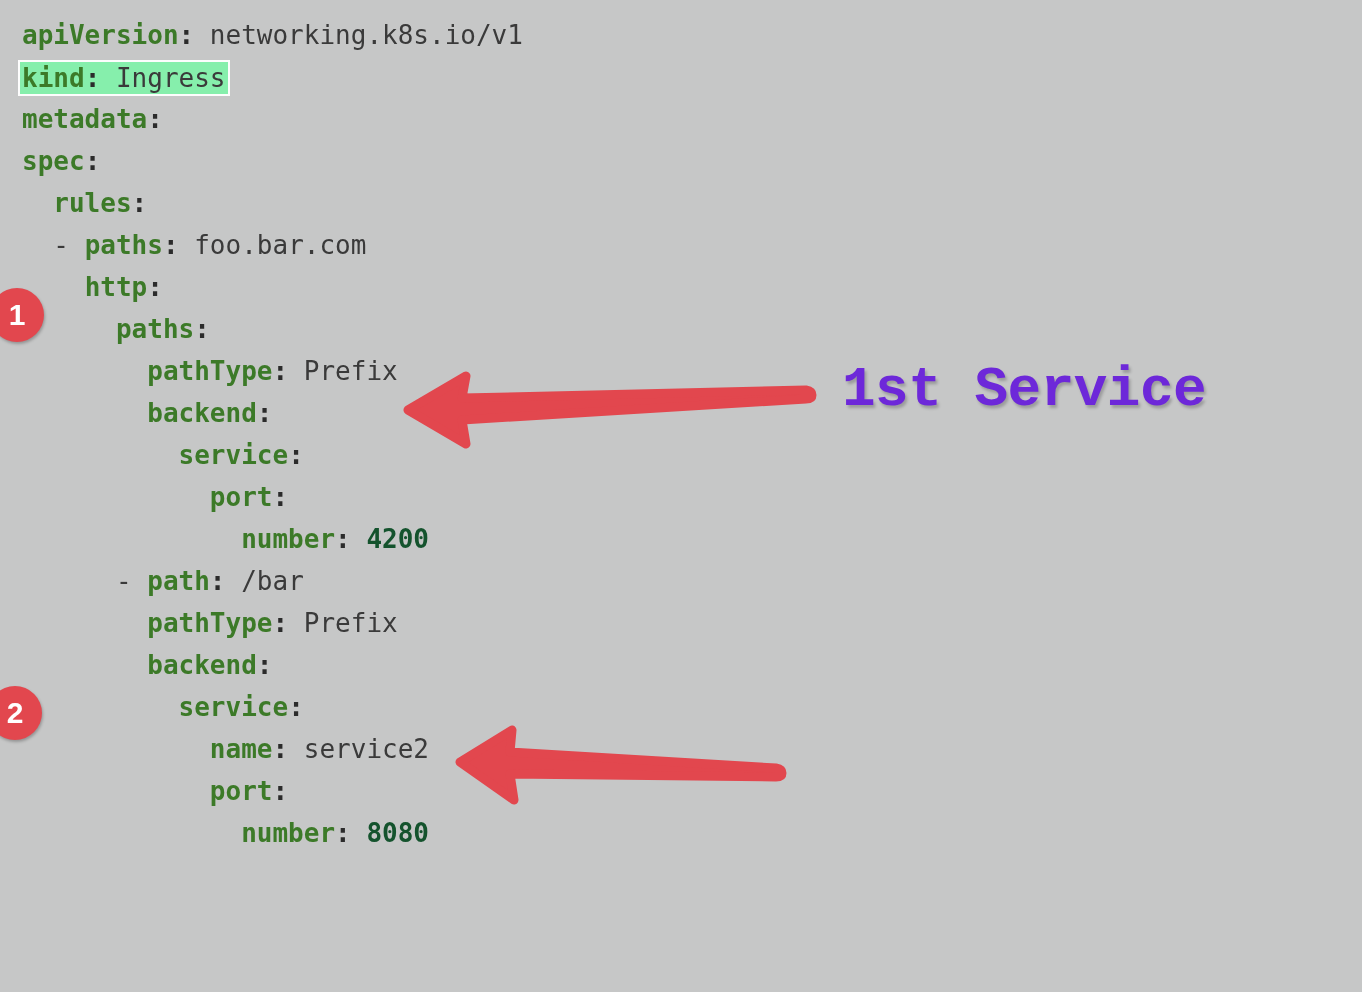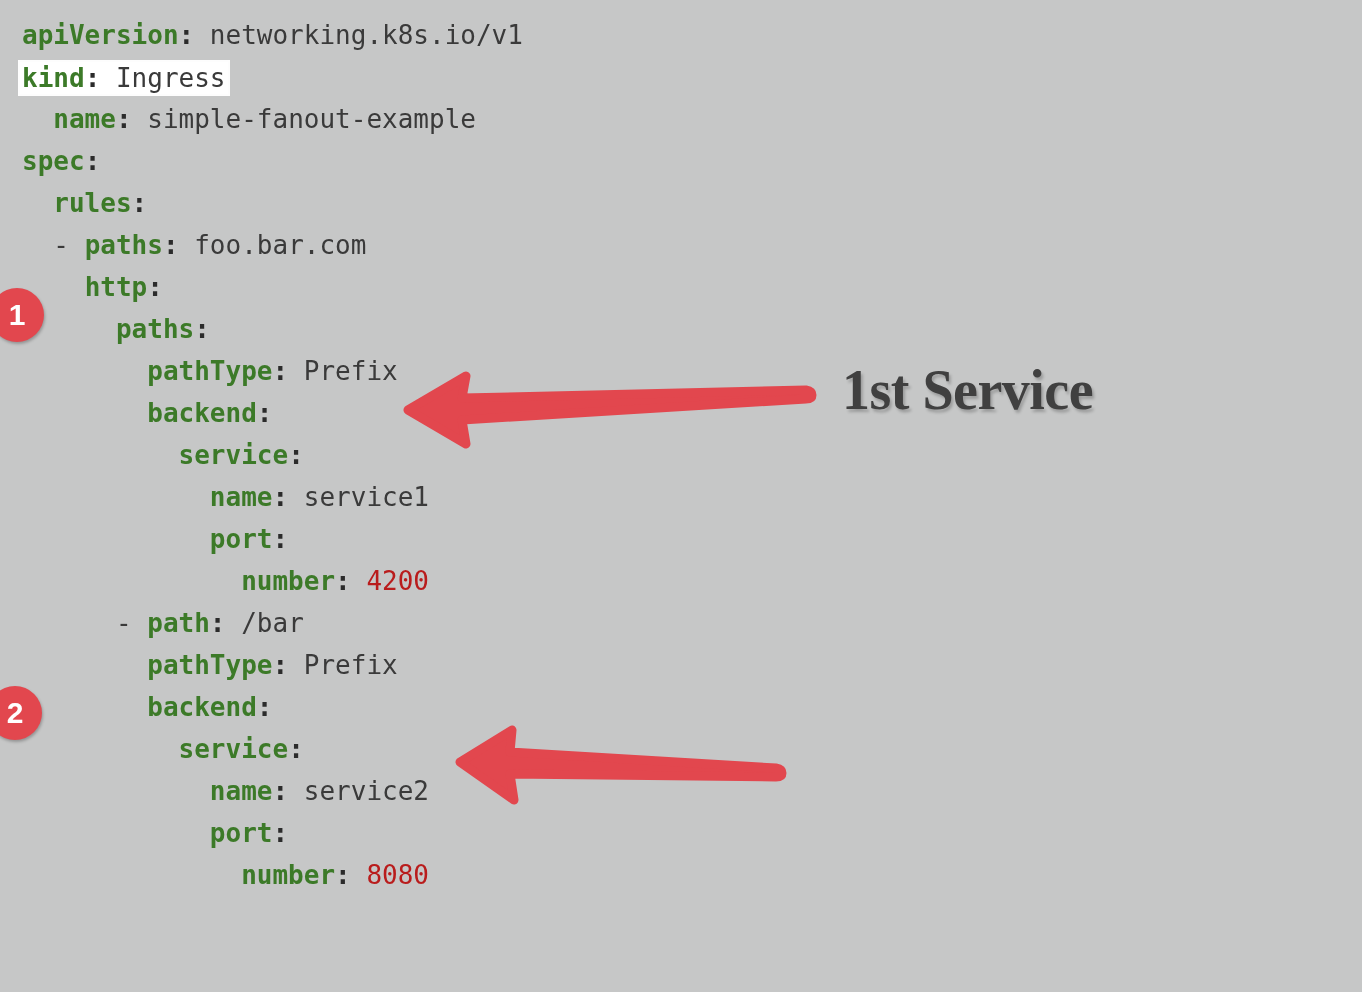--- a/index.html
+++ b/index.html
@@ -39,33 +39,34 @@
     font-weight: bold;
   }
   .tok-punc {
     color: #2b2b2b;
     font-weight: bold;
   }
   .tok-val {
     color: #3a3a3a;
   }
   .tok-num {
-    color: #b91c1c;
+    color: #14532d;
+    font-weight: bold;
   }
   .tok-dash {
     color: #3a3a3a;
   }
   .tok-indent {
     color: transparent;
   }
 
   
   .sel-wrap {
     display: inline-block;
-    background: #ffffff;
+    background: #86efac;
     border: 2px solid #fdfdfd;
     line-height: 32px;
     padding: 0 2px;
     margin-left: -4px;
     position: relative;
     top: 1px;
   }
 
   
   .badge {
@@ -81,24 +82,24 @@
     line-height: 54px;
     text-align: center;
     box-shadow: 1px 2px 3px rgba(0,0,0,0.25);
   }
   #badge-1 { left: -10px; top: 288px; }
   #badge-2 { left: -12px; top: 686px; }
 
   
   .annot-label {
     position: absolute;
-    font-family: Liberation Serif, serif;
+    font-family: Liberation Mono, monospace;
     font-weight: bold;
     font-size: 56px;
-    color: #404040;
+    color: #6d28d9;
     white-space: nowrap;
     text-shadow: 2px 3px 3px rgba(0,0,0,0.22);
     letter-spacing: -0.5px;
   }
   #label-1 { left: 842px; top: 358px; }
   #label-2 { left: 830px; top: 737px; }
 
   
   .arrow-svg {
     position: absolute;
@@ -108,30 +109,29 @@
   #arrow-2 { left: 452px; top: 722px; }
 </style>
 </head>
 <body>
 
 <div id="page">
 
   <div id="code">
       <div class="code-line"><span class="tok-key">apiVersion</span><span class="tok-punc">:</span><span class="tok-val"> networking.k8s.io/v1</span></div>
       <div class="code-line"><span class="sel-wrap"><span class="tok-key">kind</span><span class="tok-punc">:</span><span class="tok-val"> Ingress</span></span></div>
-      <div class="code-line"><span class="tok-indent">  </span><span class="tok-key">name</span><span class="tok-punc">:</span><span class="tok-val"> simple-fanout-example</span></div>
+      <div class="code-line"><span class="tok-key">metadata</span><span class="tok-punc">:</span></div>
       <div class="code-line"><span class="tok-key">spec</span><span class="tok-punc">:</span></div>
       <div class="code-line"><span class="tok-indent">  </span><span class="tok-key">rules</span><span class="tok-punc">:</span></div>
       <div class="code-line"><span class="tok-indent">  </span><span class="tok-dash">- </span><span class="tok-key">paths</span><span class="tok-punc">:</span><span class="tok-val"> foo.bar.com</span></div>
       <div class="code-line"><span class="tok-indent">    </span><span class="tok-key">http</span><span class="tok-punc">:</span></div>
       <div class="code-line"><span class="tok-indent">      </span><span class="tok-key">paths</span><span class="tok-punc">:</span></div>
       <div class="code-line"><span class="tok-indent">        </span><span class="tok-key">pathType</span><span class="tok-punc">:</span><span class="tok-val"> Prefix</span></div>
       <div class="code-line"><span class="tok-indent">        </span><span class="tok-key">backend</span><span class="tok-punc">:</span></div>
       <div class="code-line"><span class="tok-indent">          </span><span class="tok-key">service</span><span class="tok-punc">:</span></div>
-      <div class="code-line"><span class="tok-indent">            </span><span class="tok-key">name</span><span class="tok-punc">:</span><span class="tok-val"> service1</span></div>
       <div class="code-line"><span class="tok-indent">            </span><span class="tok-key">port</span><span class="tok-punc">:</span></div>
       <div class="code-line"><span class="tok-indent">              </span><span class="tok-key">number</span><span class="tok-punc">:</span><span class="tok-num"> 4200</span></div>
       <div class="code-line"><span class="tok-indent">      </span><span class="tok-dash">- </span><span class="tok-key">path</span><span class="tok-punc">:</span><span class="tok-val"> /bar</span></div>
       <div class="code-line"><span class="tok-indent">        </span><span class="tok-key">pathType</span><span class="tok-punc">:</span><span class="tok-val"> Prefix</span></div>
       <div class="code-line"><span class="tok-indent">        </span><span class="tok-key">backend</span><span class="tok-punc">:</span></div>
       <div class="code-line"><span class="tok-indent">          </span><span class="tok-key">service</span><span class="tok-punc">:</span></div>
       <div class="code-line"><span class="tok-indent">            </span><span class="tok-key">name</span><span class="tok-punc">:</span><span class="tok-val"> service2</span></div>
       <div class="code-line"><span class="tok-indent">            </span><span class="tok-key">port</span><span class="tok-punc">:</span></div>
       <div class="code-line"><span class="tok-indent">              </span><span class="tok-key">number</span><span class="tok-punc">:</span><span class="tok-num"> 8080</span></div>
     </div>

